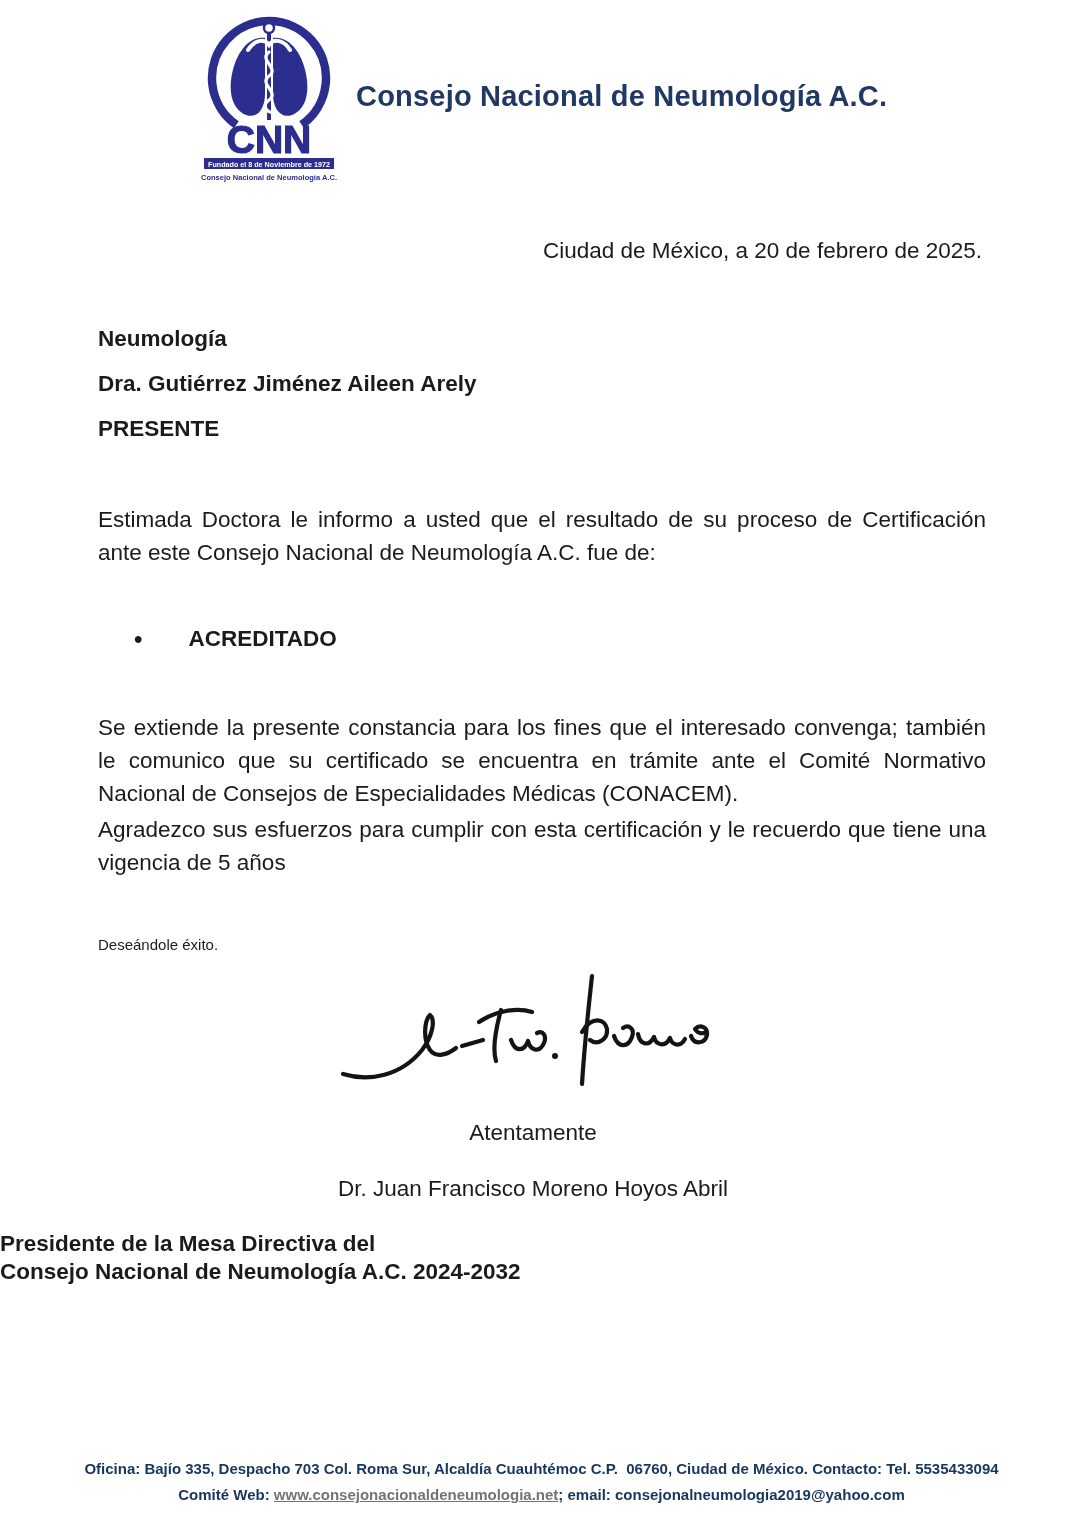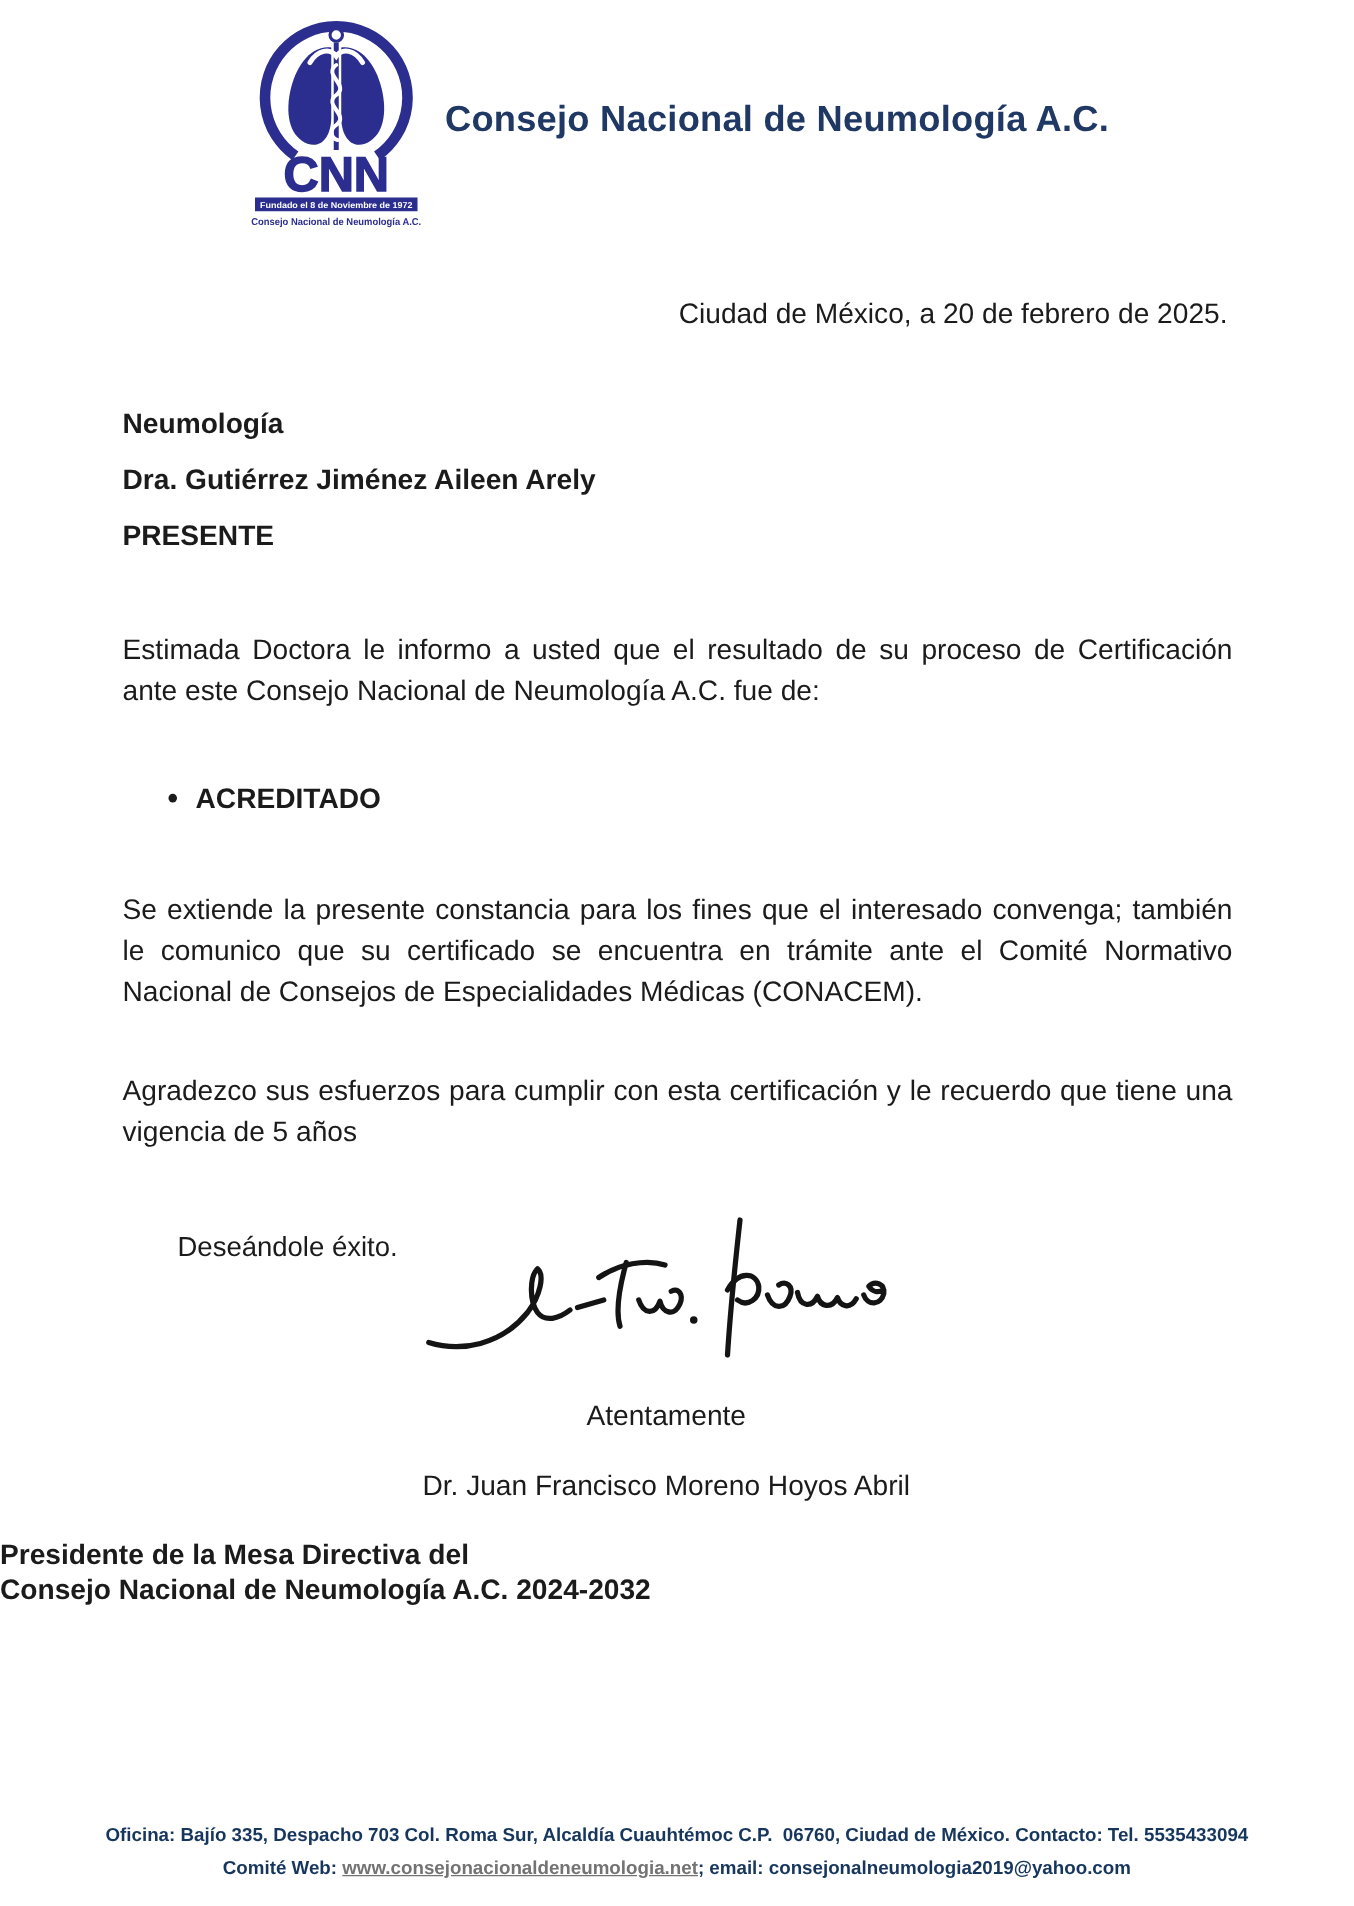--- a/index.html
+++ b/index.html
@@ -30,24 +30,24 @@
     position:absolute; left:98px; width:888px;
     font-size:22.5px; line-height:33px; text-align:justify;
   }
   .para-intro { top:503px; }
   .bullet-item {
     position:absolute; left:134px; top:626px;
     font-size:22.5px; font-weight:bold;
     display:flex; align-items:center;
   }
   .bullet-dot { font-size:24px; line-height:26px; }
-  .bullet-text { margin-left:14px; }
+  .bullet-text { margin-left:46px; }
   .para-body1 { top:711px; }
-  .para-body2 { top:813px;margin-top:43px; }
-  .closing { position:absolute; left:98px; top:985px; font-size:22px;margin-left:44px; }
+  .para-body2 { top:813px; }
+  .closing { position:absolute; left:98px; top:936px; font-size:15px; }
   
   .signature { position:absolute; left:328px; top:970px; width:412px; height:128px; }
   .centered-line {
     position:absolute; left:0; width:1066px; text-align:center;
     font-size:22.5px;
   }
   .atentamente { top:1120px; }
   .signer-name { top:1176px;text-align:center; }
   .signer-title {
     position:absolute; left:0; top:1230px; width:1066px; text-align:left;

